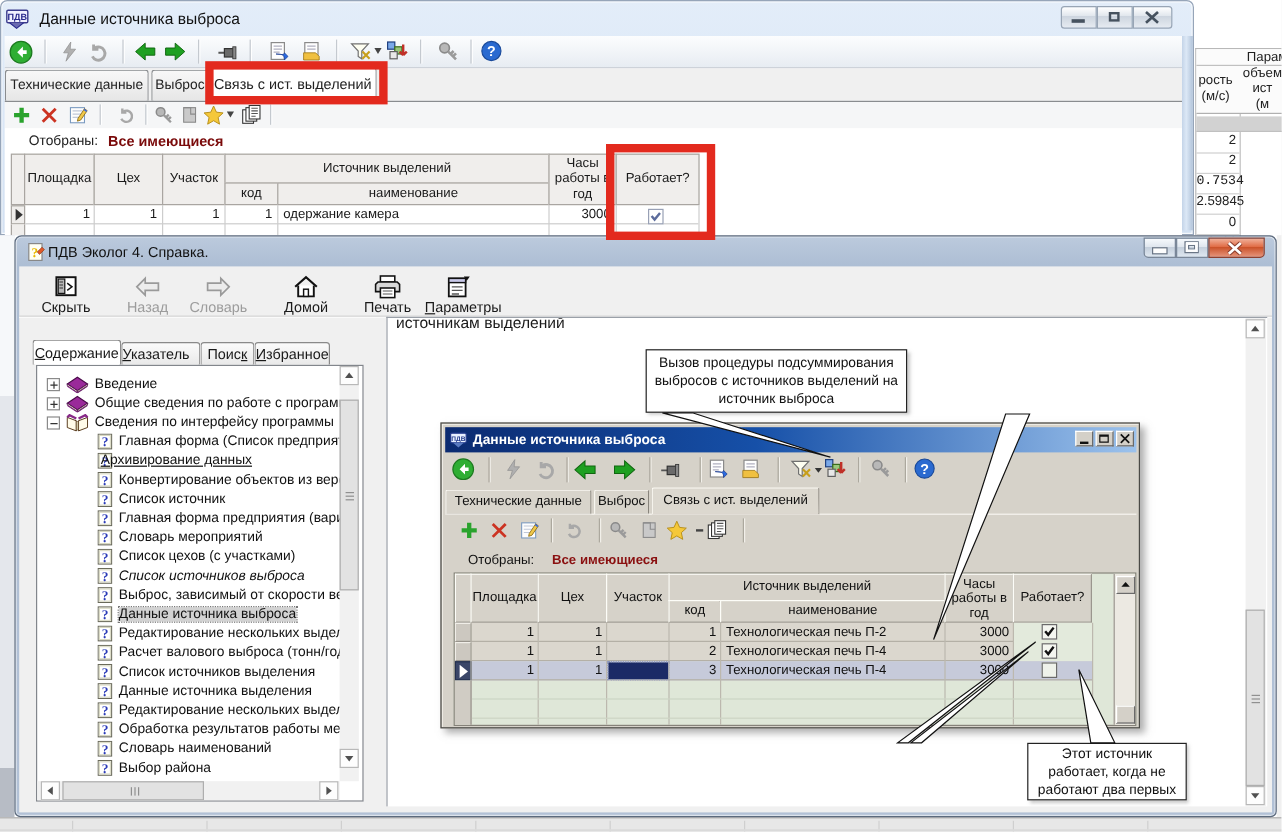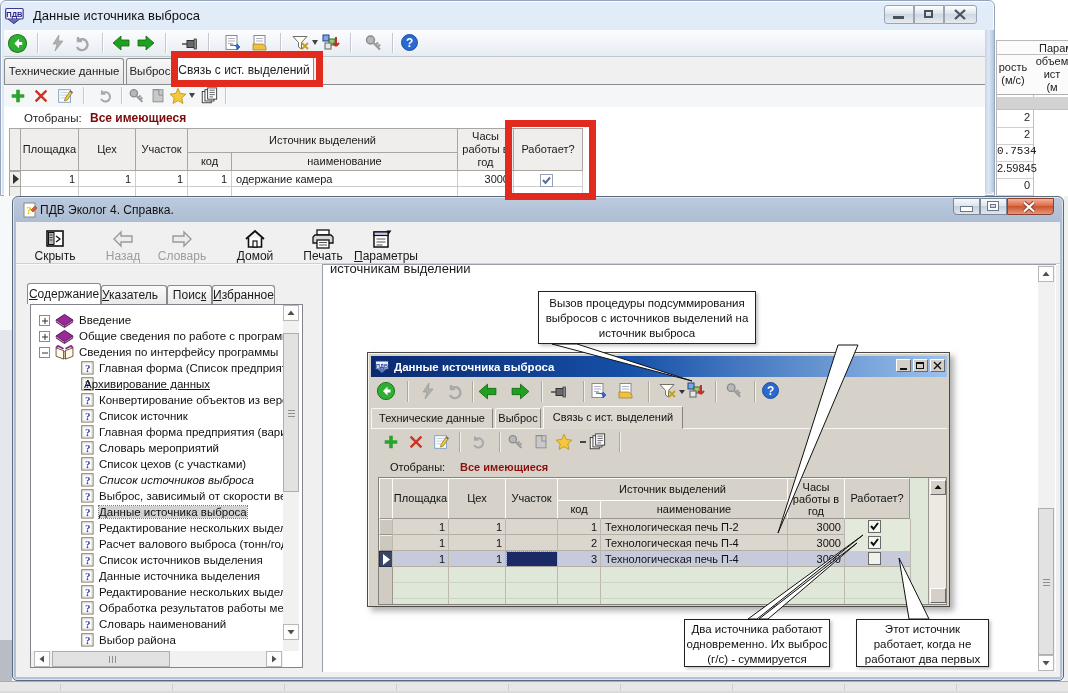--- a/index.html
+++ b/index.html
@@ -700,21 +700,20 @@
               <svg width="14" height="13" style="position:absolute">
                 <path d="M3.5 8 L7 4 L10.5 8 Z" fill="#111"></path>
               </svg>
             </div>
             <div class="abs" style="left:1px;top:110px;width:16px;height:15px;background:#d4d0c8;border:1px solid;border-color:#fff #6a6a6a #6a6a6a #fff;"></div>
           </div>
 </div>
 </div>
 <div class="abs" style="left:7px;top:-4px;font-size:13px;color:#1a1a1a;">источникам выделений</div>
 <div class="abs" style="left:215px;top:26px;width:218px;height:53px;background:#fff;border:1px solid #222;font-size:11.5px;color:#111;text-align:center;box-shadow:2px 2px 3px rgba(140,140,140,.5);line-height:15px;white-space:nowrap;padding-top:4px;">Вызов процедуры подсуммирования<br>выбросов с источников выделений на<br>источник выброса</div>
-<div class="abs" style="left:361px;top:354px;width:146px;height:48px;background:#fff;border:1px solid #222;font-size:11.5px;color:#111;text-align:center;box-shadow:2px 2px 3px rgba(140,140,140,.5);line-height:15px;white-space:nowrap;padding-top:2px;">Два источника работают<br>одновременно. Их выброс<br>(г/с) - суммируется</div>
 <div class="abs" style="left:533px;top:354px;width:133px;height:48px;background:#fff;border:1px solid #222;font-size:11.5px;color:#111;text-align:center;box-shadow:2px 2px 3px rgba(140,140,140,.5);line-height:15px;white-space:nowrap;padding-top:2px;">Этот источник<br>работает, когда не<br>работают два первых</div>
 <svg class="abs" style="left:0;top:0;z-index:5;" width="734" height="408">
 <polygon points="229,79 254,79 369,116" fill="#fff" stroke="#111" stroke-width="1"></polygon>
 <polygon points="515,80 535,80 455,268" fill="#fff" stroke="#111" stroke-width="1"></polygon>
 <polygon points="425,354 434,354 540,270" fill="#fff" stroke="#111" stroke-width="1"></polygon>
 <polygon points="436,354 445,354 534,278" fill="#fff" stroke="#111" stroke-width="1"></polygon>
 <polygon points="586,354 606,354 576,293" fill="#fff" stroke="#111" stroke-width="1"></polygon>
 </svg>
 <div class="abs" style="left:715px;top:0px;width:17px;height:408px;background:#f1f1f1;">
  <div class="abs" style="left:0;top:1px;width:16px;height:16px;background:#fdfdfd;border:1px solid #b8b8b8;">

